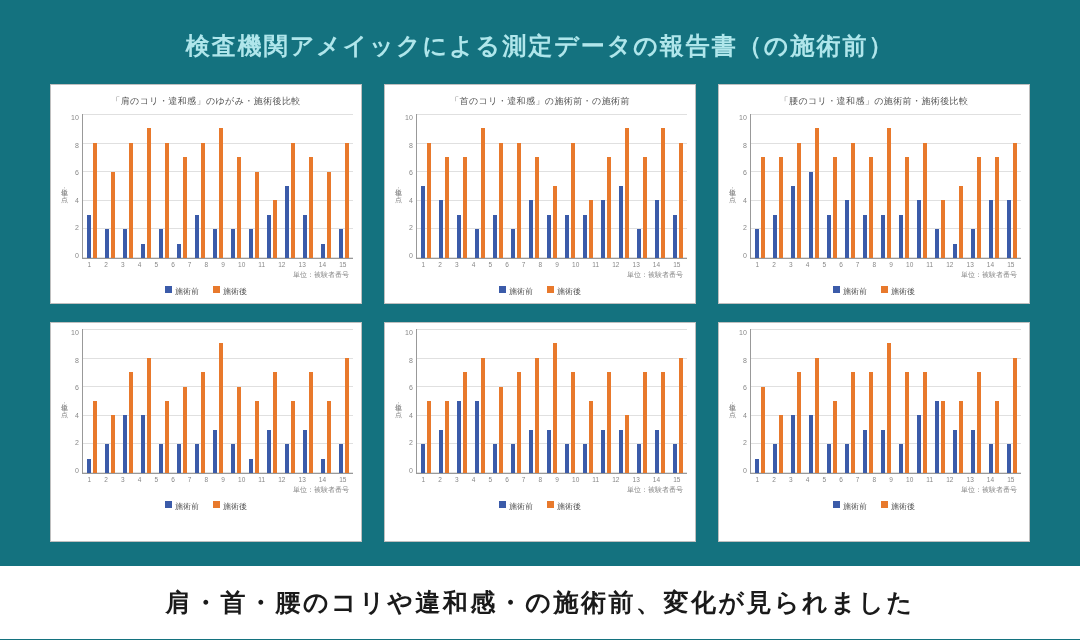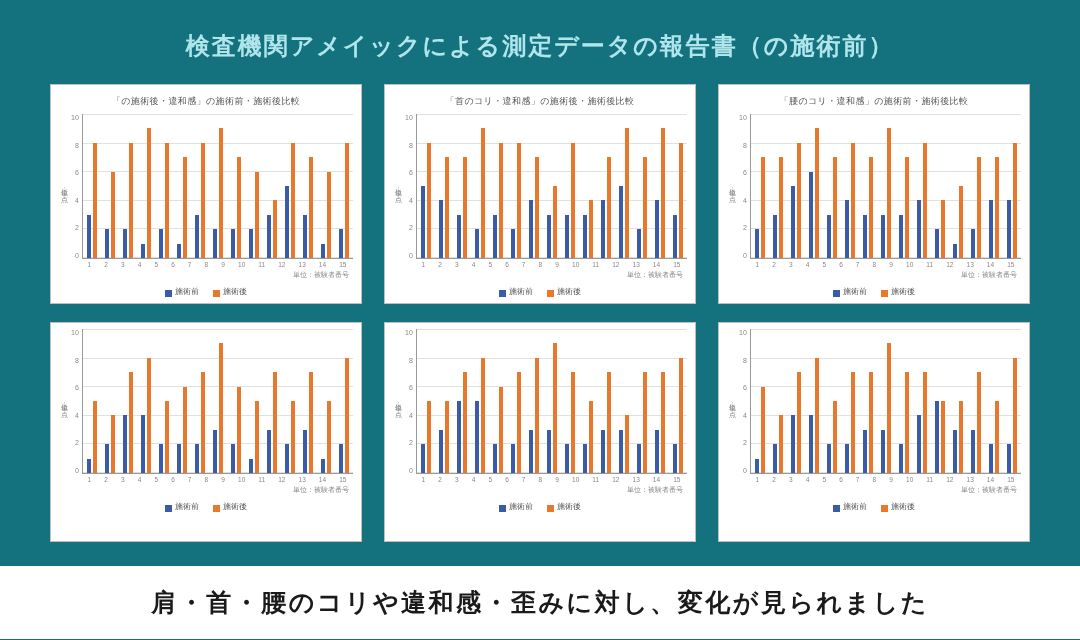--- a/index.html
+++ b/index.html
@@ -111,21 +111,21 @@
     padding-right: 4px;
   }
   .legend {
     display: flex;
     justify-content: center;
     gap: 14px;
     font-size: 8px;
     color: #555;
     margin-top: 6px;
   }
-  .legend span { display: inline-flex; align-items: flex-end; gap: 3px; }
+  .legend span { display: inline-flex; align-items: flex-start; gap: 3px; }
   .sw { width: 7px; height: 7px; display: inline-block; }
   .sw-a { background: #3b5ba9; }
   .sw-b { background: #e8792c; }
   .footer {
     background: #ffffff;
     color: #1a1a1a;
     font-size: 25px;
     font-weight: 600;
     letter-spacing: 2.5px;
     text-align: center;
@@ -133,21 +133,21 @@
     margin-top: 24px;
   }
 </style>
 </head>
 <body>
 
 <div class="heading">検査機関アメイックによる測定データの報告書（の施術前）</div>
 
 <div class="grid" id="grid">
     <div class="chart-card">
-      <div class="chart-title">「の施術後・違和感」の施術前・施術後比較</div>
+      <div class="chart-title">「肩のコリ・違和感」のゆがみ・施術後比較</div>
       <div class="plot-wrap">
         <div class="ylabel">単位：点</div>
         <div class="ytick-col">
           <div>10</div>
           <div>8</div>
           <div>6</div>
           <div>4</div>
           <div>2</div>
           <div>0</div>
         </div>
@@ -247,21 +247,21 @@
           <i class="sw sw-a"></i>
           <span>施術前</span>
         </span>
         <span>
           <i class="sw sw-b"></i>
           <span>施術後</span>
         </span>
       </div>
     </div>
     <div class="chart-card">
-      <div class="chart-title">「首のコリ・違和感」の施術後・施術後比較</div>
+      <div class="chart-title">「首のコリ・違和感」の施術前・の施術前</div>
       <div class="plot-wrap">
         <div class="ylabel">単位：点</div>
         <div class="ytick-col">
           <div>10</div>
           <div>8</div>
           <div>6</div>
           <div>4</div>
           <div>2</div>
           <div>0</div>
         </div>
@@ -815,13 +815,13 @@
           <span>施術前</span>
         </span>
         <span>
           <i class="sw sw-b"></i>
           <span>施術後</span>
         </span>
       </div>
     </div>
   </div>
 
-<div class="footer">肩・首・腰のコリや違和感・歪みに対し、変化が見られました</div>
+<div class="footer">肩・首・腰のコリや違和感・の施術前、変化が見られました</div>
 
 </body></html>

